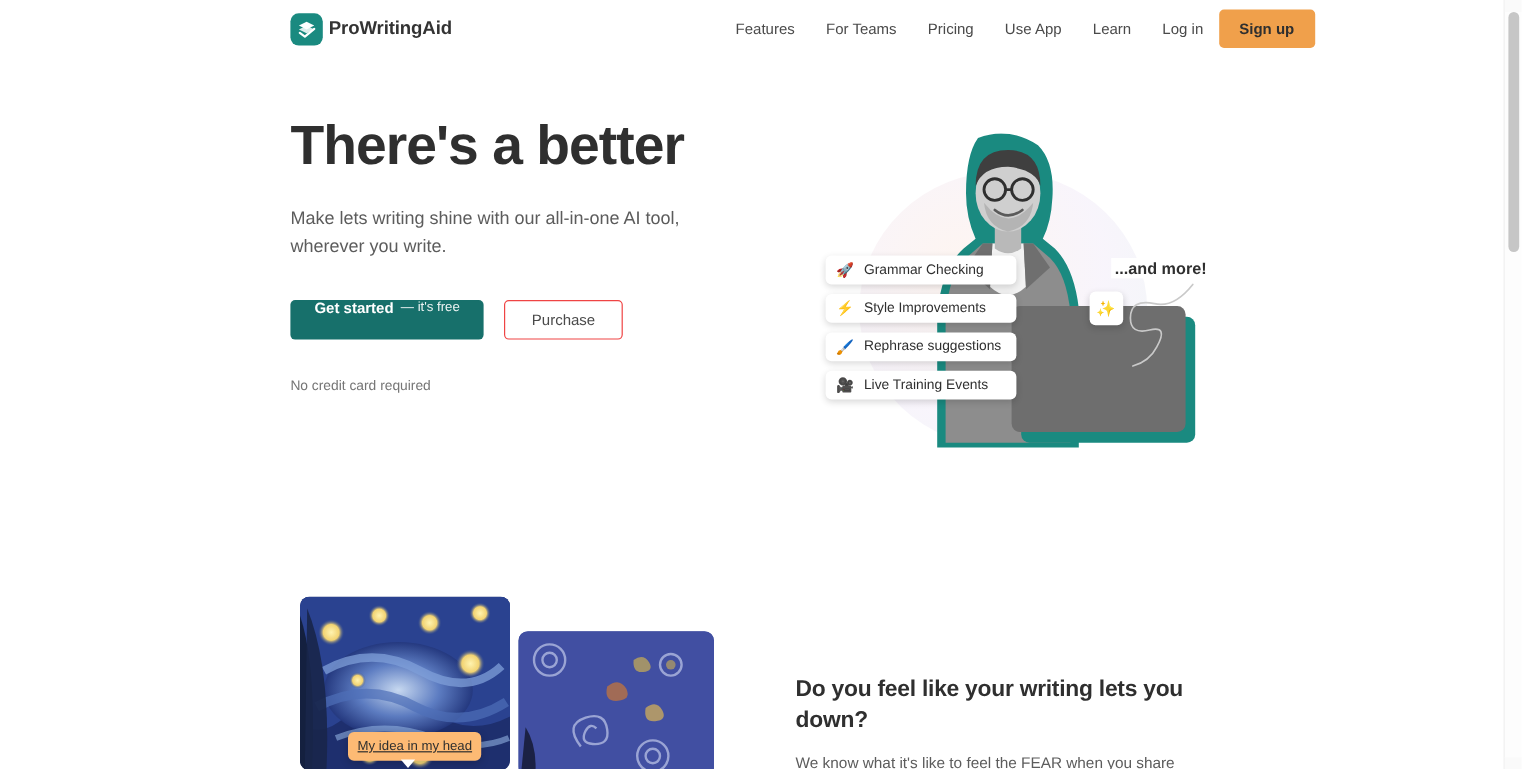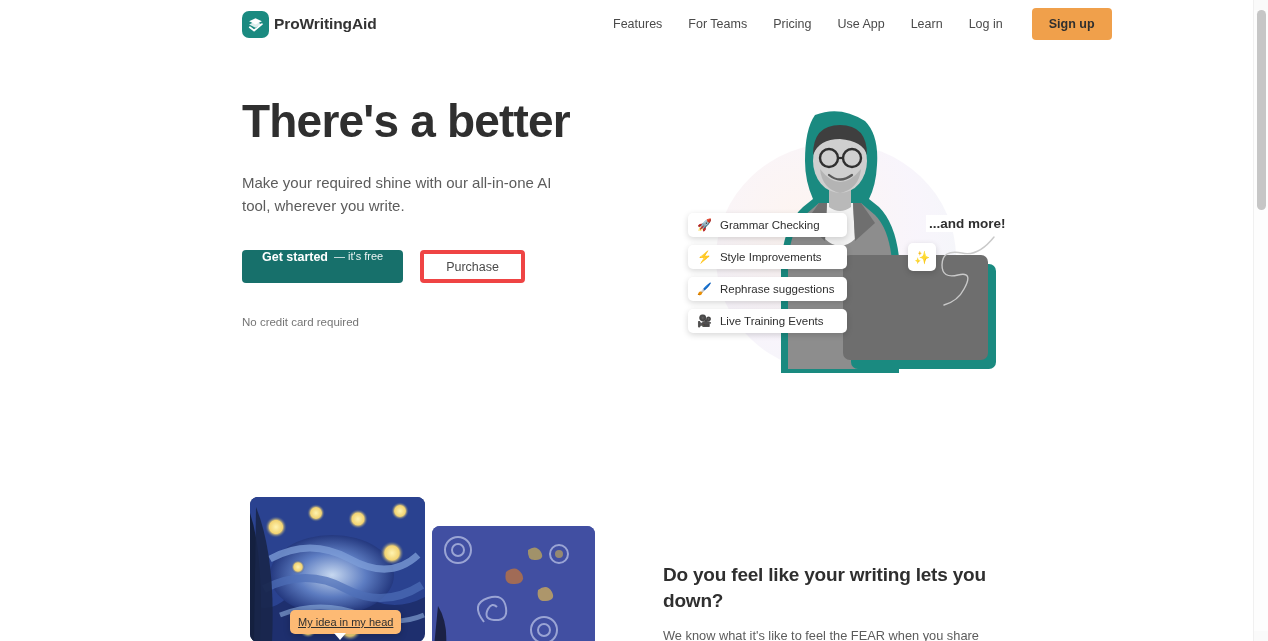--- a/index.html
+++ b/index.html
@@ -96,21 +96,21 @@
   .nav-link {
     font-size: 12.5px;
     color: #4a4a4a;
     text-decoration: none;
     padding: 6px 13px;
     white-space: nowrap;
     cursor: pointer;
   }
 
   .signup-btn {
-    margin-left: 16px;
+    margin-left: 0;
     background: #f0a04b;
     color: #2f2f2f;
     font-size: 12.5px;
     font-weight: bold;
     border: none;
     border-radius: 4px;
     padding: 9px 17px;
     cursor: pointer;
     white-space: nowrap;
   }
@@ -169,21 +169,21 @@
   }
   .btn-primary .free-note {
     font-weight: normal;
     font-size: 11px;
     opacity: 0.92;
   }
 
   .btn-secondary {
     background: #ffffff;
     color: #4a4a4a;
-    border: 4px solid #ef4444;
+    border: 1px solid #ef4444;
     border-radius: 4px;
     padding: 0 22px;
     height: 33px;
     font-size: 12.5px;
     cursor: pointer;
     white-space: nowrap;
   }
 
   .hero-note {
     margin-top: 33px;
@@ -386,21 +386,21 @@
 
   </header>
 
   <section class="hero">
 
     <div class="hero-copy">
       <h1 class="hero-title">
         <span>There's a better</span><br>
       </h1>
 
-      <p class="hero-sub">Make your required shine with our all-in-one AI tool, wherever you write.</p>
+      <p class="hero-sub">Make lets writing shine with our all-in-one AI tool, wherever you write.</p>
 
       <div class="hero-actions">
         <button class="btn-primary">
           <span>Get started</span>
           <span class="free-note">— it's free</span>
         </button>
         <button class="btn-secondary">Purchase</button>
       </div>
 
       <p class="hero-note">No credit card required</p>

